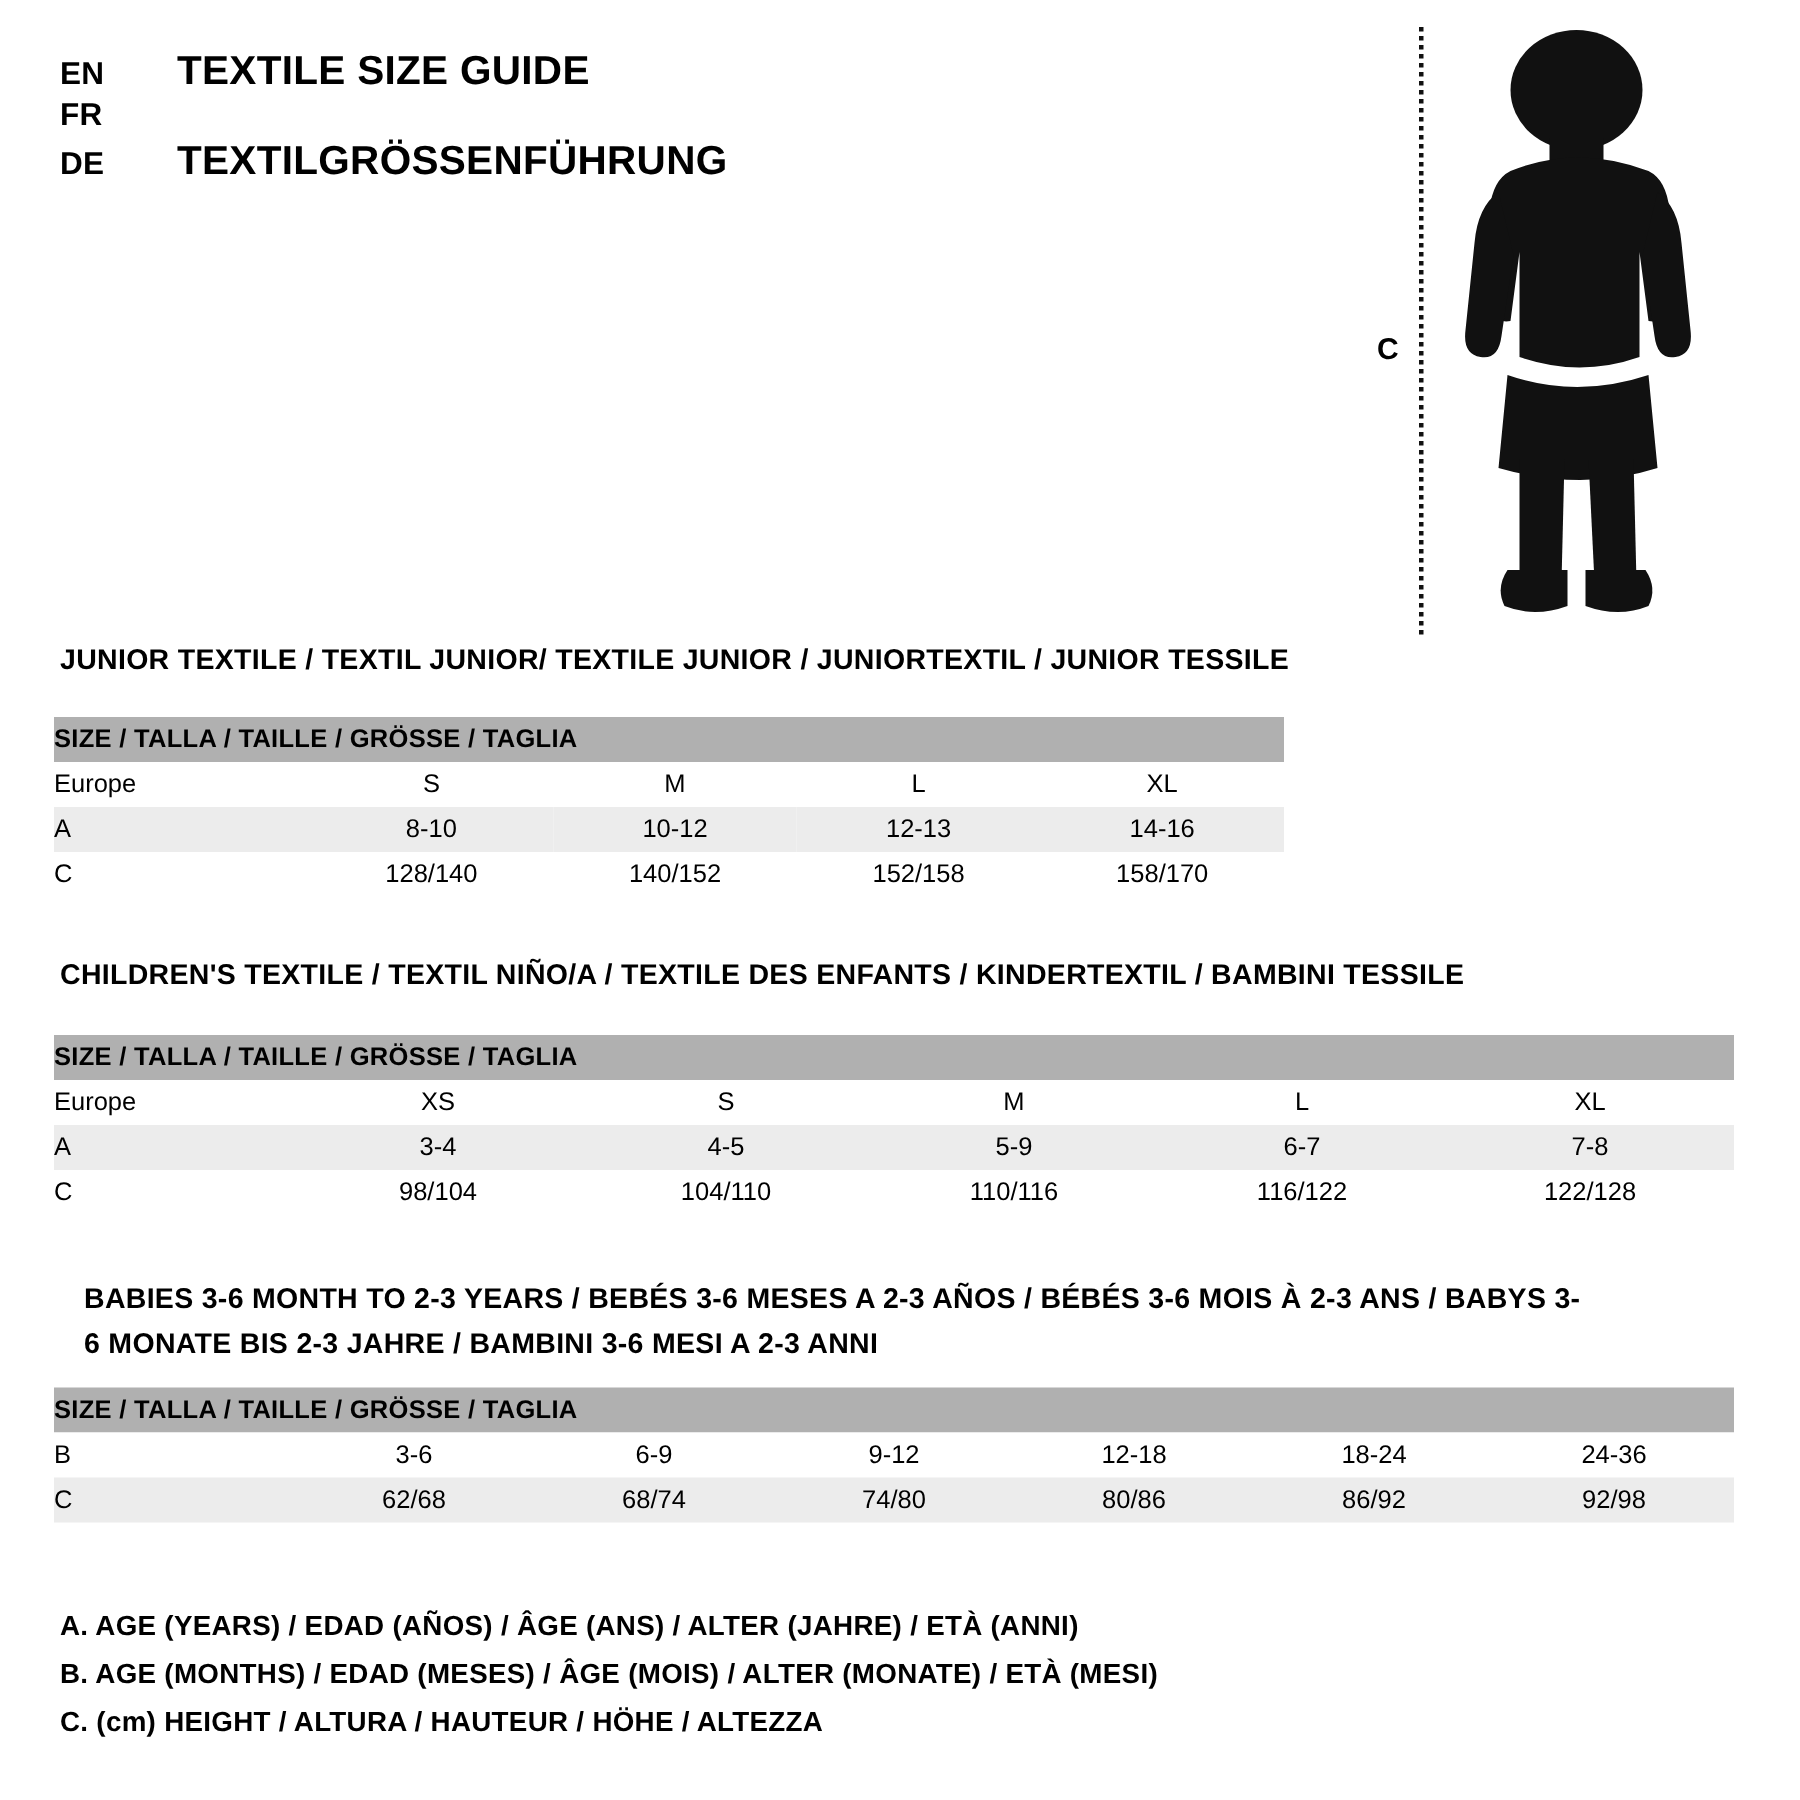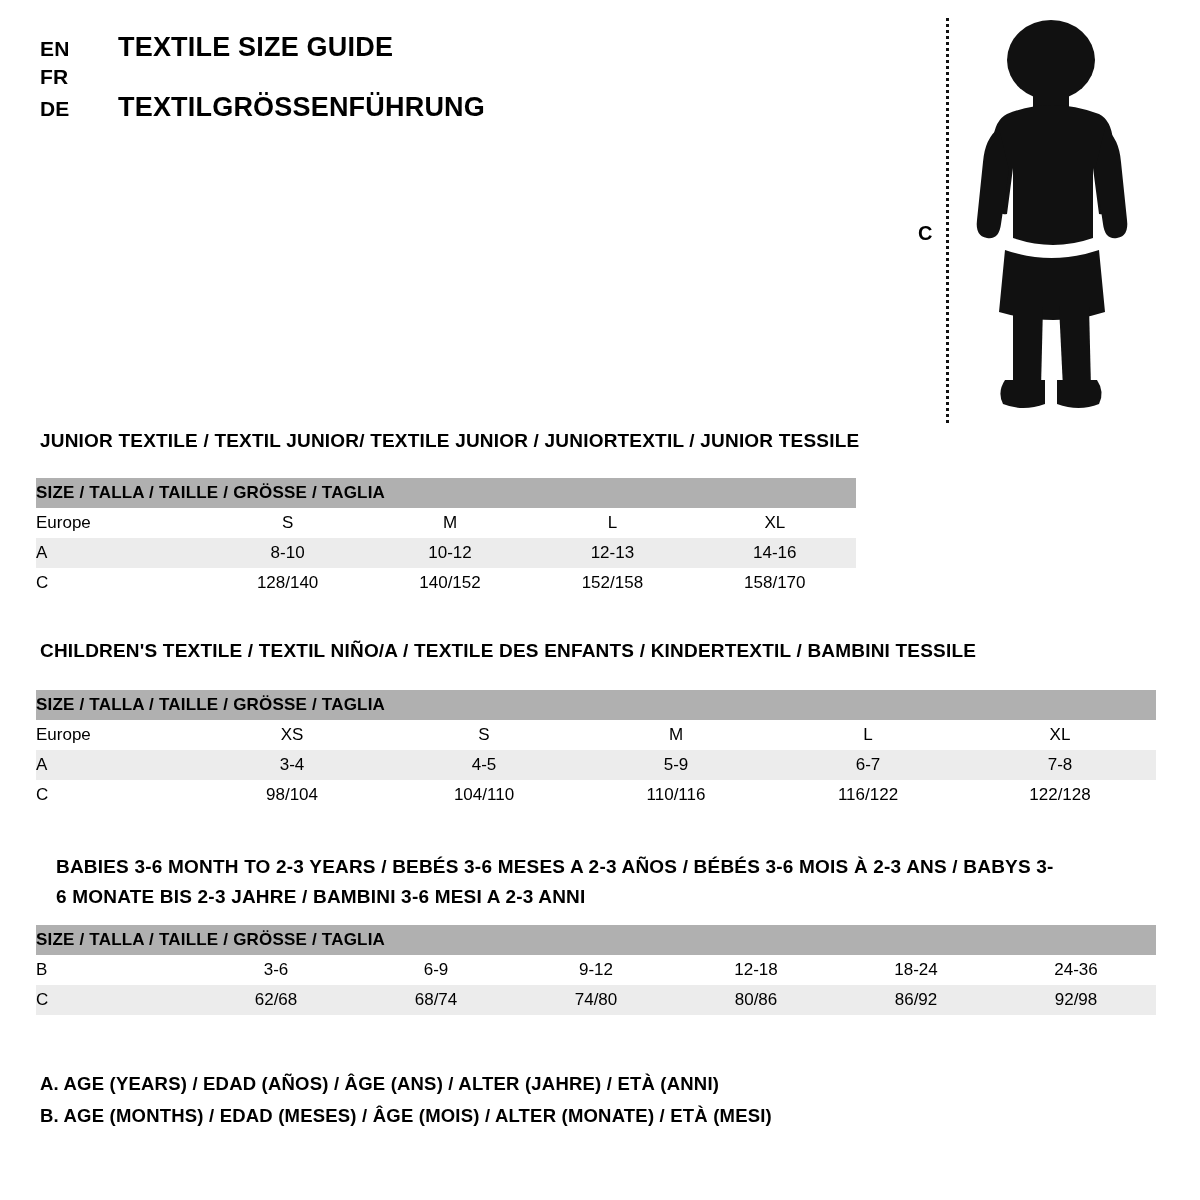--- a/index.html
+++ b/index.html
@@ -275,15 +275,16 @@
       <td class="c-val">80/86</td>
       <td class="c-val">86/92</td>
       <td class="c-val">92/98</td>
     </tr>
   </tbody>
     </table>
 
   <div class="legend">
     <div>A. AGE (YEARS) / EDAD (AÑOS) / ÂGE (ANS) / ALTER (JAHRE) / ETÀ (ANNI)</div>
     <div>B. AGE (MONTHS) / EDAD (MESES) / ÂGE (MOIS) / ALTER (MONATE) / ETÀ (MESI)</div>
+    <div>C. (cm) HEIGHT / ALTURA / HAUTEUR / HÖHE / ALTEZZA</div>
   </div>
 
 </div>
 
 </body></html>

